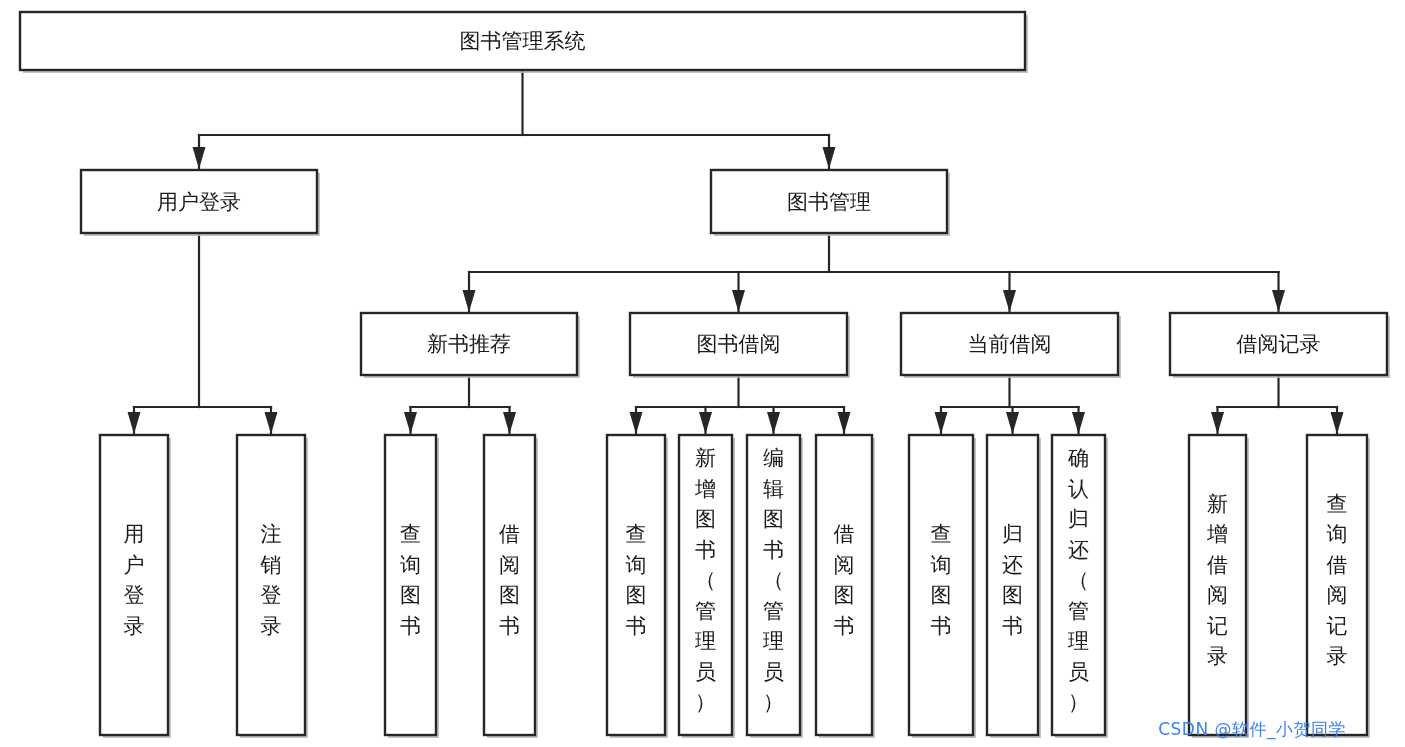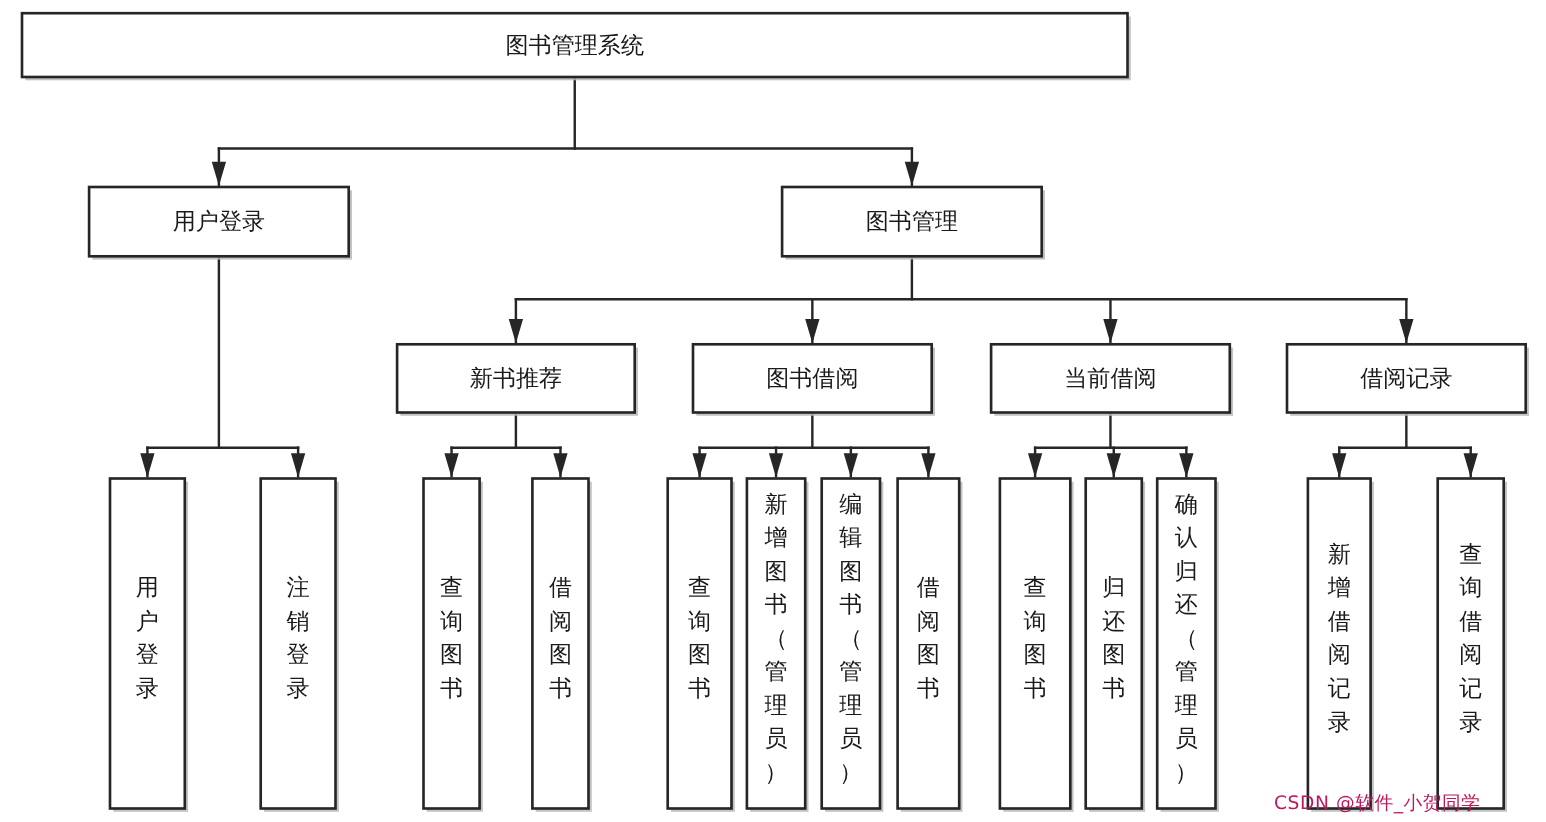--- a/index.html
+++ b/index.html
@@ -60,21 +60,21 @@
     font-size: 21px;
     fill: #1a1a1a;
     text-anchor: middle;
   }
   .watermark {
     position: absolute;
     right: 14px;
     bottom: 6px;
     font-family: "DejaVu Sans", "Liberation Sans", sans-serif;
     font-size: 17px;
-    color: #be185d;
+    color: #3b82f6;
     letter-spacing: 0.5px;
     user-select: none;
     white-space: nowrap;
   }
 </style>
 </head>
 <body>
 
 <div id="diagram-root">
   <svg id="tree-svg" viewBox="0 0 1405 747" xmlns="http://www.w3.org/2000/svg">

